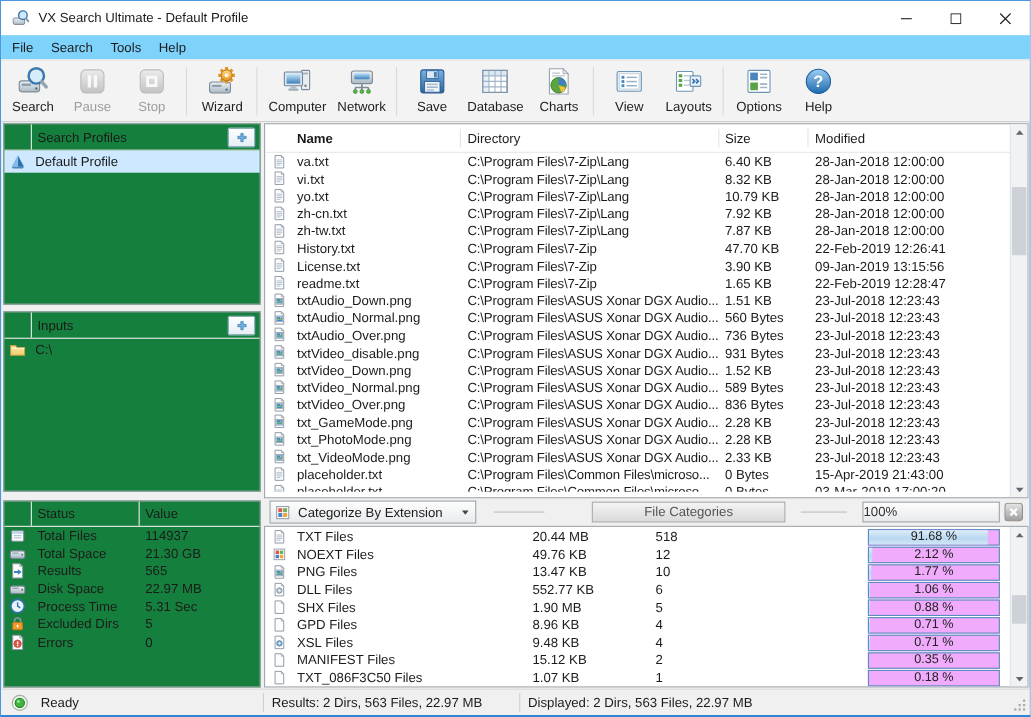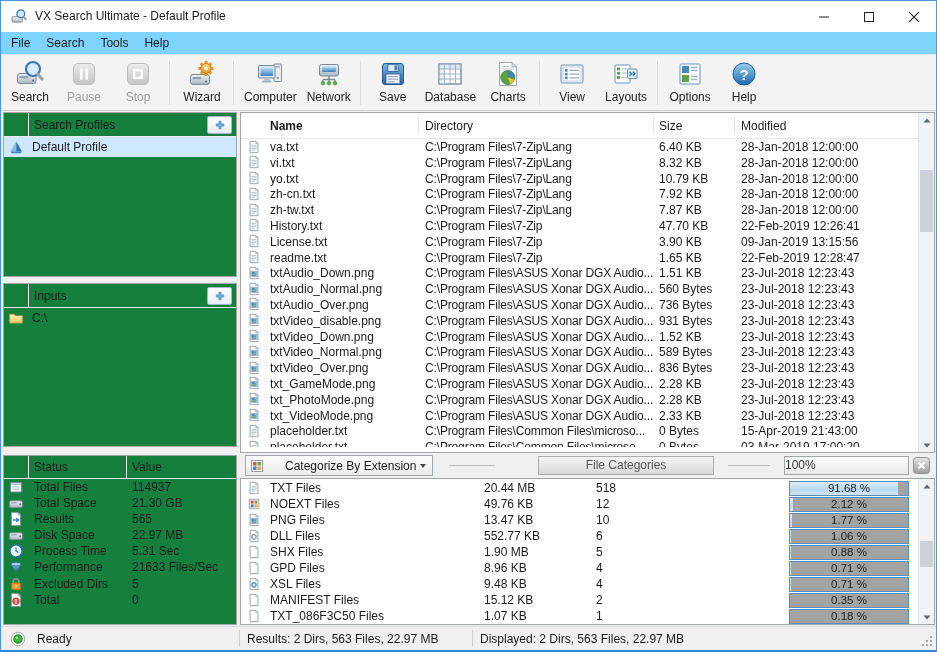--- a/index.html
+++ b/index.html
@@ -77,40 +77,40 @@
 
 .vscroll { position:absolute; right:0; top:0; bottom:0; width:16px; background:#f0f2f4; border-left:1px solid #e0e3e6; }
 .vscroll .sb-up { position:absolute; top:0; left:0; right:0; height:15px; display:flex; align-items:center; justify-content:center; }
 .vscroll .sb-dn { position:absolute; bottom:0; left:0; right:0; height:15px; display:flex; align-items:center; justify-content:center; }
 .vscroll svg { width:10px; height:10px; display:block; }
 .vscroll .thumb { position:absolute; left:1px; right:1px; background:#cdd2d8; }
 
 
 .catbar { position:absolute; left:239px; top:454px; width:695px; height:22px; }
 .dropdown { position:absolute; left:5px; top:0; width:188px; height:21px; border:1px solid #9fa6ad; background:linear-gradient(#fdfdfd,#e9ebed); display:flex; align-items:center; padding:0 6px 0 3px; }
-.dropdown .dd-label { margin-left:20px; }
+.dropdown .dd-label { margin-left:6px; }
 .dd-arrow { margin-left:auto; width:0; height:0; border-left:3.5px solid transparent; border-right:3.5px solid transparent; border-top:4.5px solid #444; }
 .catline { position:absolute; top:10px; height:1px; background:#b9bdc1; }
 .line1 { left:209px; width:46px; }
 .line2 { left:488px; width:42px; }
 .fc-btn { position:absolute; left:298px; top:1px; width:176px; height:19px; border:1px solid #ababab; background:linear-gradient(#f4f4f4,#d9d9d9); text-align:center; line-height:17px; color:#555; }
 .pct-btn { position:absolute; left:544px; top:1px; width:125px; height:19px; border:1px solid #9fa6ad; background:linear-gradient(#fdfdfd,#e7e9eb); text-align:left; line-height:17px; color:#333; }
 .x-btn { position:absolute; left:673px; top:2px; width:17px; height:17px; }
 .x-btn svg { width:17px; height:17px; display:block; }
 
 
 .catlist { position:absolute; left:239px; top:477px; width:695px; height:147px; background:#fff; border:1px solid #a0a6ab; overflow:hidden; }
 .cat-rows { position:absolute; inset:1px 16px 0 0; }
 .cat-row { height:16px; position:relative; white-space:nowrap; }
 .cat-row .c-icon { position:absolute; left:6px; top:0; }
 .cat-row .c-icon svg { width:14px; height:14px; margin-top:1px; }
 .cat-row .c-name { position:absolute; left:29px; top:1px; }
 .cat-row .c-size { position:absolute; left:243px; top:1px; }
 .cat-row .c-count { position:absolute; left:355px; top:1px; }
-.pbar { position:absolute; left:548px; top:0.5px; width:120px; height:15px; border:1px solid #5a8cc0; background:#a3a3a3; }
+.pbar { position:absolute; left:548px; top:0.5px; width:120px; height:15px; border:1px solid #5a8cc0; background:#f0abfc; }
 .pfill { position:absolute; left:0; top:0; bottom:0; background:linear-gradient(#ddeefa,#b9d8f0 55%,#cfe6f7); }
 .ptxt { position:absolute; inset:0; text-align:center; line-height:13px; font-size:11.5px; color:#222; }
 
 
 .statusbar { position:absolute; left:0; right:0; bottom:0; height:24px; background:#f0f0f0; border-top:1px solid #d9d9d9; }
 .sb-sep { position:absolute; top:3px; bottom:3px; width:1px; background:#cfcfcf; }
 .sb-ready-icon { position:absolute; left:9px; top:4px; }
 .sb-ready { position:absolute; left:36px; top:5px; }
 .sb-results { position:absolute; left:246px; top:5px; }
 .sb-displayed { position:absolute; left:479px; top:5px; }
@@ -637,47 +637,38 @@
         <div class="stat-row">
           <span class="sicon">
             <svg class="ic16">
               <use href="#sym-clock"></use>
             </svg>
           </span>
           <span class="slabel">Process Time</span>
           <span class="svalue">5.31 Sec</span>
         </div>
 
+
         <div class="stat-row">
           <span class="sicon">
             <svg class="ic16">
-              <use href="#sym-performance"></use>
-            </svg>
-          </span>
-          <span class="slabel">Performance</span>
-          <span class="svalue">21633 Files/Sec</span>
+              <use href="#sym-lock"></use>
+            </svg>
+          </span>
+          <span class="slabel">Excluded Dirs</span>
+          <span class="svalue">5</span>
         </div>
 
         <div class="stat-row">
           <span class="sicon">
             <svg class="ic16">
-              <use href="#sym-lock"></use>
-            </svg>
-          </span>
-          <span class="slabel">Excluded Dirs</span>
-          <span class="svalue">5</span>
-        </div>
-
-        <div class="stat-row">
-          <span class="sicon">
-            <svg class="ic16">
               <use href="#sym-error"></use>
             </svg>
           </span>
-          <span class="slabel">Total</span>
+          <span class="slabel">Errors</span>
           <span class="svalue">0</span>
         </div>
       </div>
   </div>
 
   <div class="filelist">
     <div class="fl-header">
       <span class="sep" style="left:177px"></span>
         <span class="sep" style="left:412px"></span>
         <span class="sep" style="left:493px"></span>

